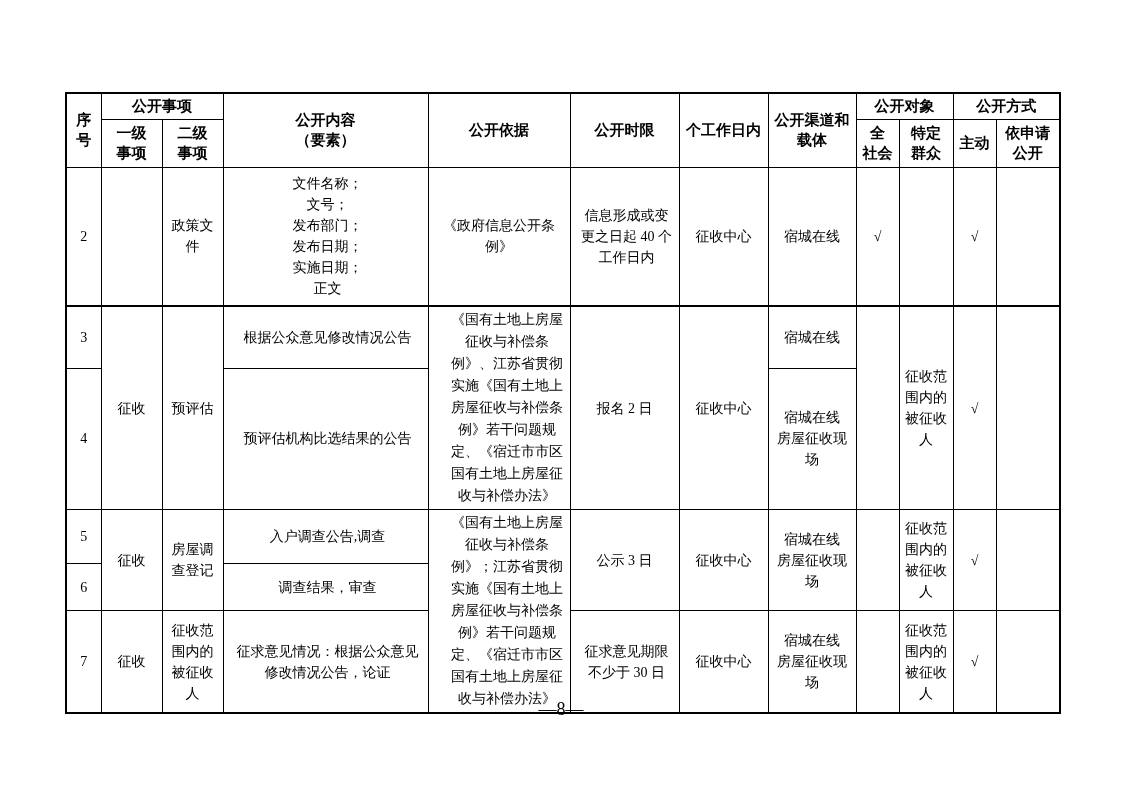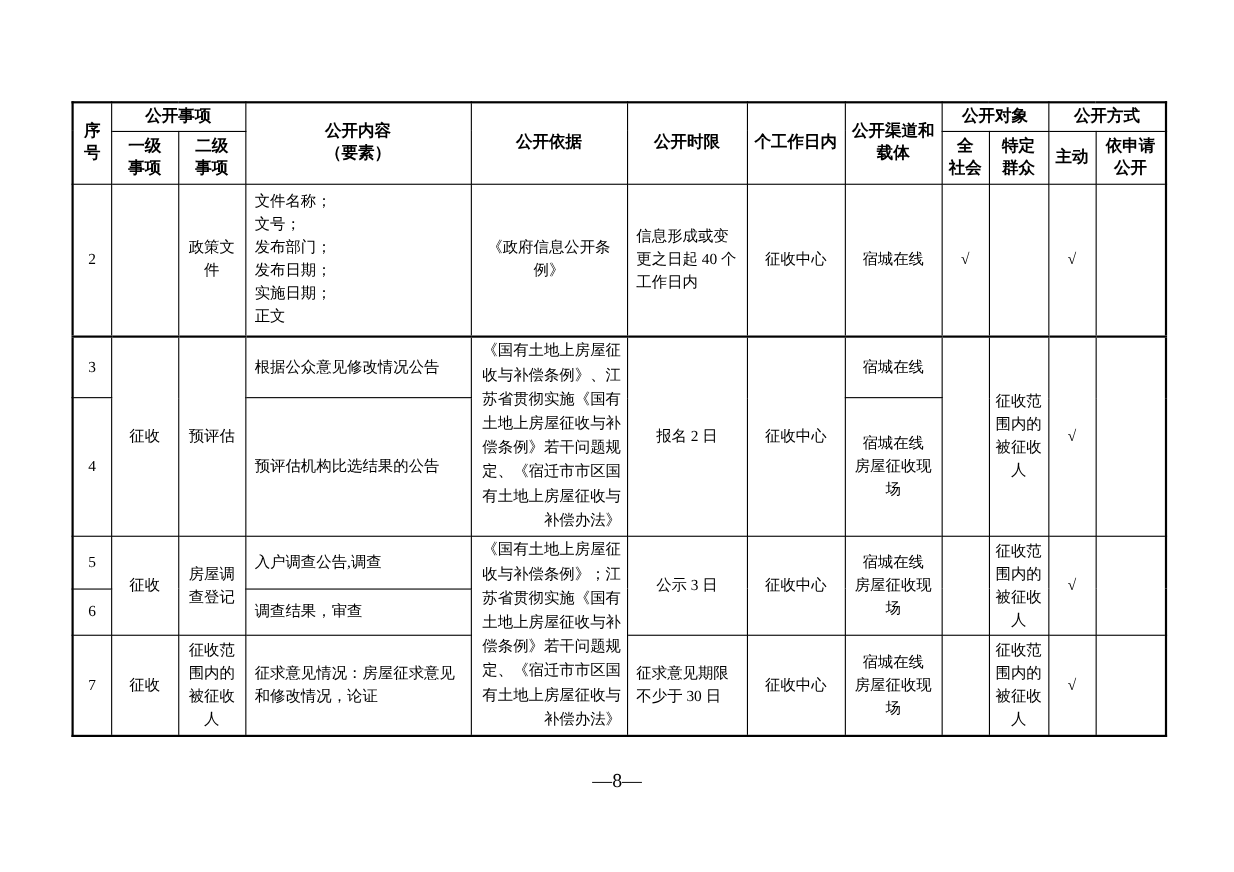--- a/index.html
+++ b/index.html
@@ -32,22 +32,22 @@
     word-break: break-all;
     overflow: hidden;
   }
   .disclosure th {
     font-family: "Liberation Sans", "DejaVu Sans", sans-serif;
     font-weight: bold;
     font-size: 15px;
     line-height: 20px;
     padding: 1px 2px;
   }
-  .disclosure td.al { text-align: left; padding-left: 8px; }
-  .disclosure td.basis { text-align: right; padding-left: 6px; padding-right: 5px; line-height: 22px; }
+  .disclosure td.al { text-align: center; padding-left: 8px; }
+  .disclosure td.basis { text-align: center; padding-left: 21px; padding-right: 5px; line-height: 22px; }
   .disclosure td.serial { font-size: 14px; }
   .disclosure tr.r2 > td { border-bottom: 2px solid #000; }
   .page-number {
     position: absolute;
     left: 0;
     right: 0;
     top: 699px;
     text-align: center;
     font-size: 18px;
     font-family: "Liberation Serif", "DejaVu Serif", serif;
@@ -164,21 +164,21 @@
 
     <tr style="height:42px">
       <td class="serial">6</td>
       <td class="al">调查结果，审查</td>
     </tr>
 
     <tr style="height:81px">
       <td class="serial">7</td>
       <td>征收</td>
       <td>征收范围内的被征收人</td>
-      <td class="al">征求意见情况：房屋征求意见和修改情况，论证</td>
+      <td class="al">征求意见情况：根据公众意见修改情况公告，论证</td>
       <td class="al">征求意见期限不少于 30 日</td>
       <td>征收中心</td>
       <td>宿城在线
 房屋征收现场</td>
       <td></td>
       <td>征收范围内的被征收人</td>
       <td>√</td>
       <td></td>
     </tr>
   </tbody>

